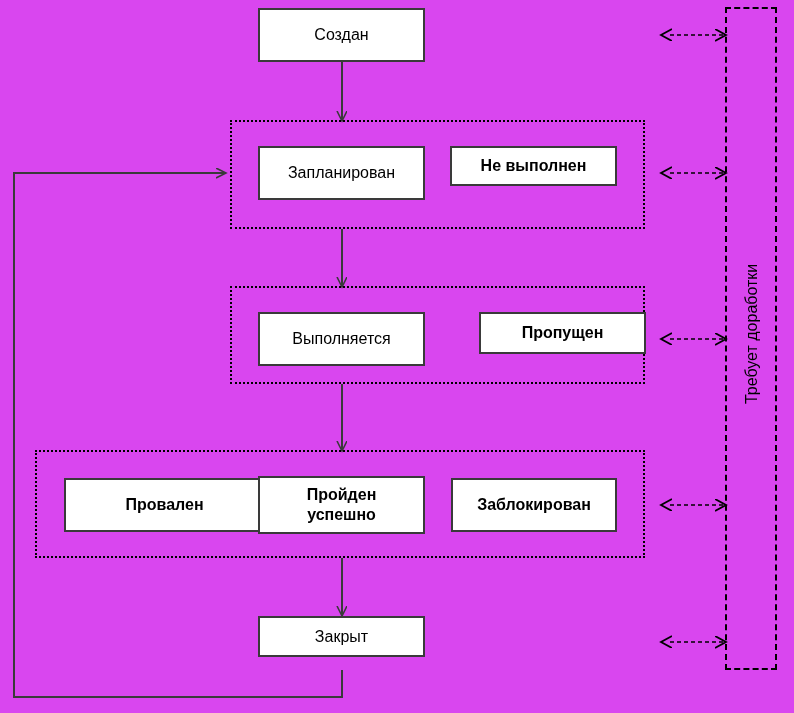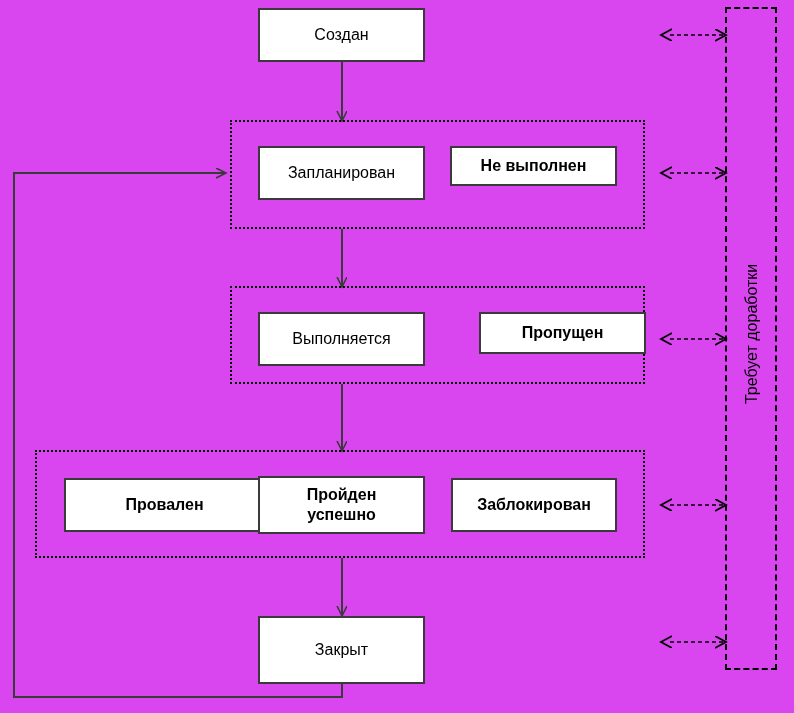--- a/index.html
+++ b/index.html
@@ -115,18 +115,18 @@
 
   <div class="node bold" style="left:450px; top:312px; width:167px; height:42px;margin-left:29px;">Пропущен</div>
 
   <div class="node bold" style="left:64px; top:478px; width:201px; height:54px;">Провален</div>
 
   <div class="node bold" style="left:258px; top:476px; width:167px; height:58px; white-space:pre-line;">Пройден
 успешно</div>
 
   <div class="node bold" style="left:451px; top:478px; width:166px; height:54px;">Заблокирован</div>
 
-  <div class="node" style="left:258px; top:616px; width:167px; height:68px;">Закрыт</div>
+  <div class="node" style="left:258px; top:616px; width:167px; height:41px;">Закрыт</div>
 
   <div class="side-box" style="left:725px; top:7px; width:52px; height:663px;"></div>
   <div class="side-label" style="left:687px; top:330px; width:130px; text-align:center;">Требует доработки</div>
 
 </div>
 
 </body></html>

